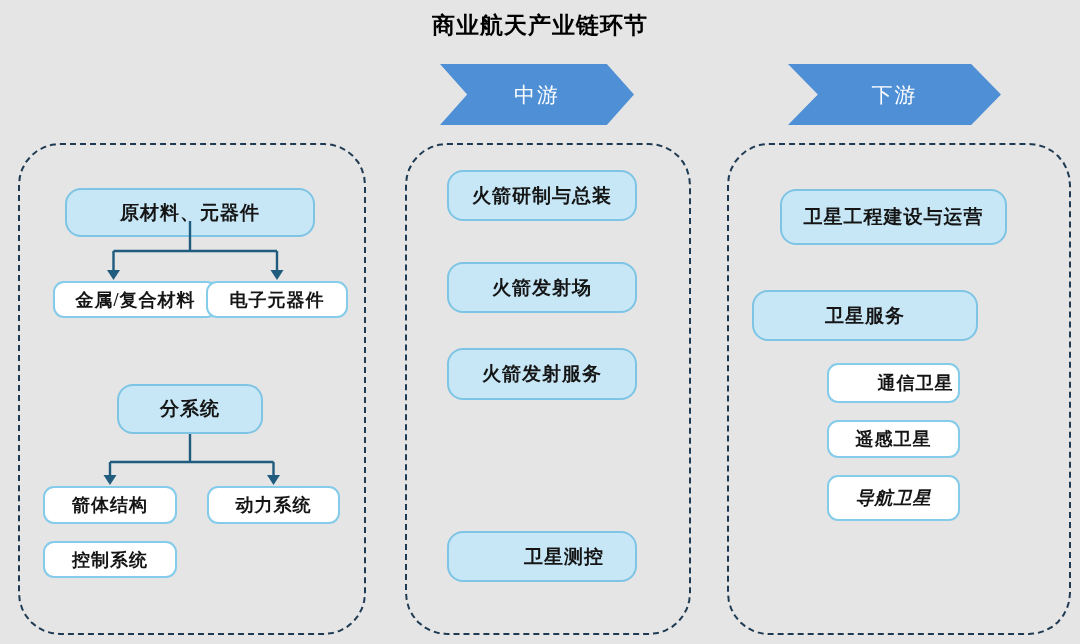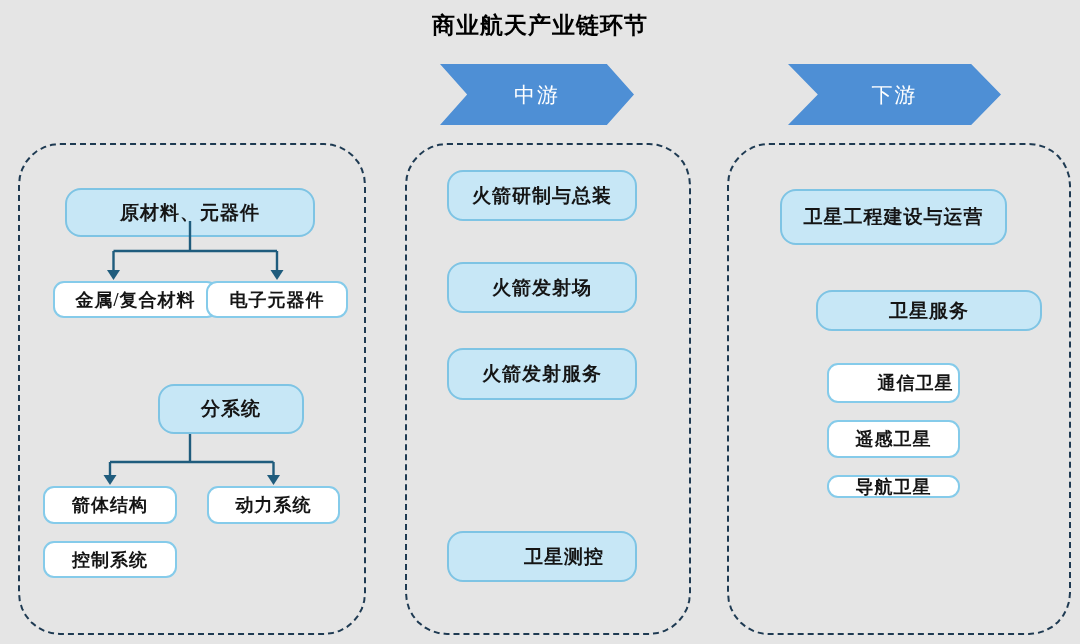--- a/index.html
+++ b/index.html
@@ -34,37 +34,37 @@
     position:absolute;display:flex;align-items:center;justify-content:center;
     font-weight:bold;color:#151515;text-align:center;box-sizing:border-box;
     letter-spacing:1px;
   }
   .filled{background:#C7E7F6;border:2px solid #7EC4E4;border-radius:16px;font-size:19px;}
   .white{background:#ffffff;border:2px solid #85CBEA;border-radius:11px;font-size:18px;}
   
   .n-materials{left:65px;top:188px;width:250px;height:49px;}
   .n-metal{left:31px;top:281px;width:165px;height:37px;margin-left:22px;}
   .n-electronic{left:206px;top:281px;width:142px;height:37px;}
-  .n-subsystem{left:117px;top:384px;width:146px;height:50px;margin-left:41px;}
+  .n-subsystem{left:117px;top:384px;width:146px;height:50px;}
   .n-body{left:43px;top:486px;width:134px;height:38px;}
   .n-power{left:207px;top:486px;width:133px;height:38px;}
   .n-control{left:43px;top:541px;width:134px;height:37px;}
   .n-other{left:207px;top:541px;width:133px;height:37px;}
   
   .n-rocket-dev{left:447px;top:170px;width:190px;height:51px;}
   .n-launch-site{left:447px;top:262px;width:190px;height:51px;}
   .n-launch-svc{left:447px;top:348px;width:190px;height:52px;}
   .n-sat-dev{left:447px;top:443px;width:190px;height:52px;}
   .n-sat-tt{left:447px;top:531px;width:190px;height:51px;padding-left:44px;}
   
   .n-sat-eng{left:780px;top:169px;width:227px;height:56px;margin-top:20px;}
-  .n-sat-svc{left:816px;top:290px;width:226px;height:41px;}
+  .n-sat-svc{left:752px;top:290px;width:226px;height:51px;}
   .n-comm{left:827px;top:363px;width:133px;height:40px;padding-left:44px;}
   .n-remote{left:827px;top:420px;width:133px;height:38px;font-family:Liberation Serif, serif;}
-  .n-nav{left:827px;top:475px;width:133px;height:23px;}
+  .n-nav{left:827px;top:475px;width:133px;height:46px;font-style:italic;}
   
   .connectors{position:absolute;left:0;top:0;width:1080px;height:644px;pointer-events:none;}
 </style>
 </head>
 <body>
 
 <div class="canvas">
 
   <h1 class="title">商业航天产业链环节</h1>
 

